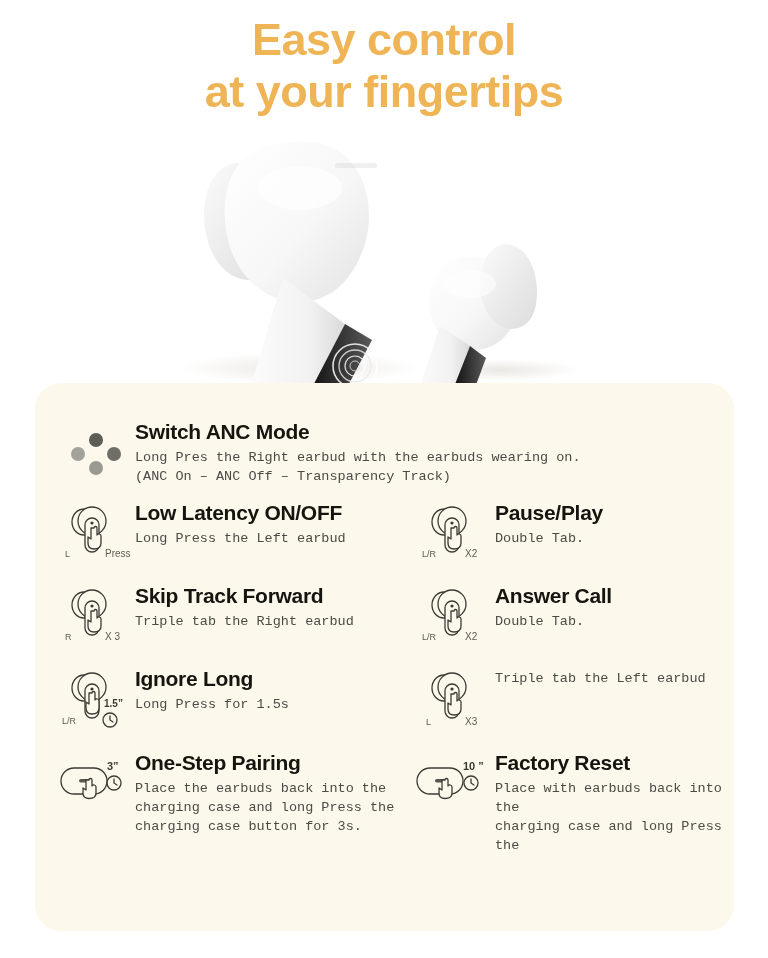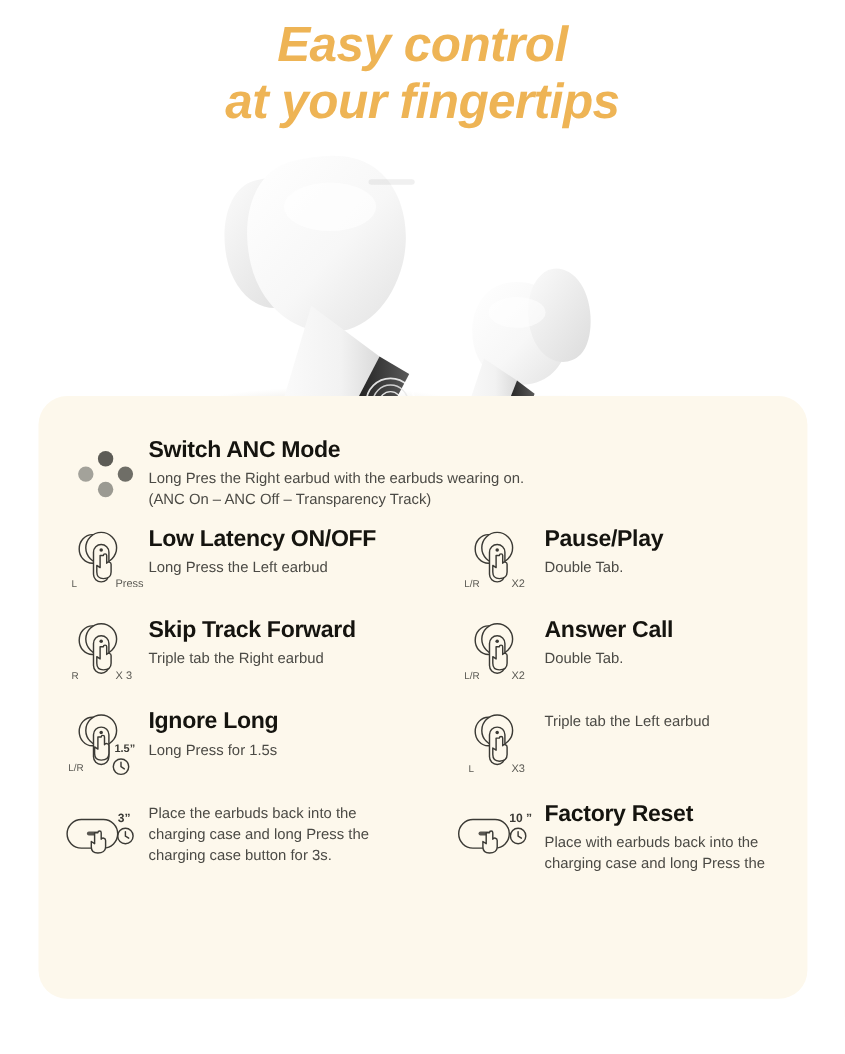--- a/index.html
+++ b/index.html
@@ -24,34 +24,34 @@
 
   .hero-title {
     padding-top: 14px;
     text-align: center;
     color: #eeb455;
     font-size: 45px;
     line-height: 52px;
     font-weight: bold;
     letter-spacing: -0.5px;
   }
-  .hero-title .line { display: block; font-style: italic; }
+  .hero-title .line { display: block; }
 
   
   .product-art {
     position: absolute;
     left: 0; top: 118px;
     width: 768px; height: 265px;
   }
 
   
   .panel {
     position: absolute;
     left: 35px;
-    top: 360px;
+    top: 383px;
     width: 699px;
     height: 548px;
     background: #fdf8ec;
     border-radius: 26px;
   }
 
   .features { padding: 36px 0 0 0; }
 
   
   .row-full {
@@ -93,21 +93,21 @@
     letter-spacing: -0.3px;
     white-space: nowrap;
   }
 
   .feat-desc {
     font-size: 13.5px;
     color: #4b4a45;
     line-height: 19px;
     margin-top: 3px;
   }
-  .feat-desc .l { display: block; }
+  .feat-desc .l { display: block; font-family: Liberation Mono, monospace; }
 
   
   .r1 { margin-bottom: 21px; }
   .r2 { margin-bottom: 21px; }
   .r3 { margin-bottom: 20px; }
 
   svg { display: block; overflow: visible; }
 </style>
 </head>
 <body>
@@ -358,20 +358,21 @@
             <rect x="22" y="23" width="11" height="3.6" rx="1.8" fill="#3b3a35" opacity="0.85"></rect>
             <path d="M32 24 c0-2 3-2 3 0 l0 6 c1-2 4-1 4 1 l0 6 c0 3.5-3 5.5-7 5.5 c-4 0-6-2-6-5.5 l0-5 l3 2 l0-10 z" fill="#fdf8ec" stroke="#3b3a35" stroke-width="1.3" stroke-linejoin="round"></path>
             <text x="50" y="14" font-family="'Liberation Sans',sans-serif" font-size="11" font-weight="bold" fill="#3b3a35">3”</text>
             <g>
               <circle cx="57" cy="27" r="7" fill="none" stroke="#3b3a35" stroke-width="1.3"></circle>
               <path d="M57 23 L57 27 L60 29" fill="none" stroke="#3b3a35" stroke-width="1.3" stroke-linecap="round"></path>
             </g>
           </svg>
         </div>
         <div class="txt">
+          <div class="feat-title">One-Step Pairing</div>
           <div class="feat-desc">
             <span class="l">Place the earbuds back into the</span>
             <span class="l">charging case and long Press the</span>
             <span class="l">charging case button for 3s.</span>
           </div>
         </div>
       </div>
 
       <div class="cell right">
         <div class="icon-wrap">

